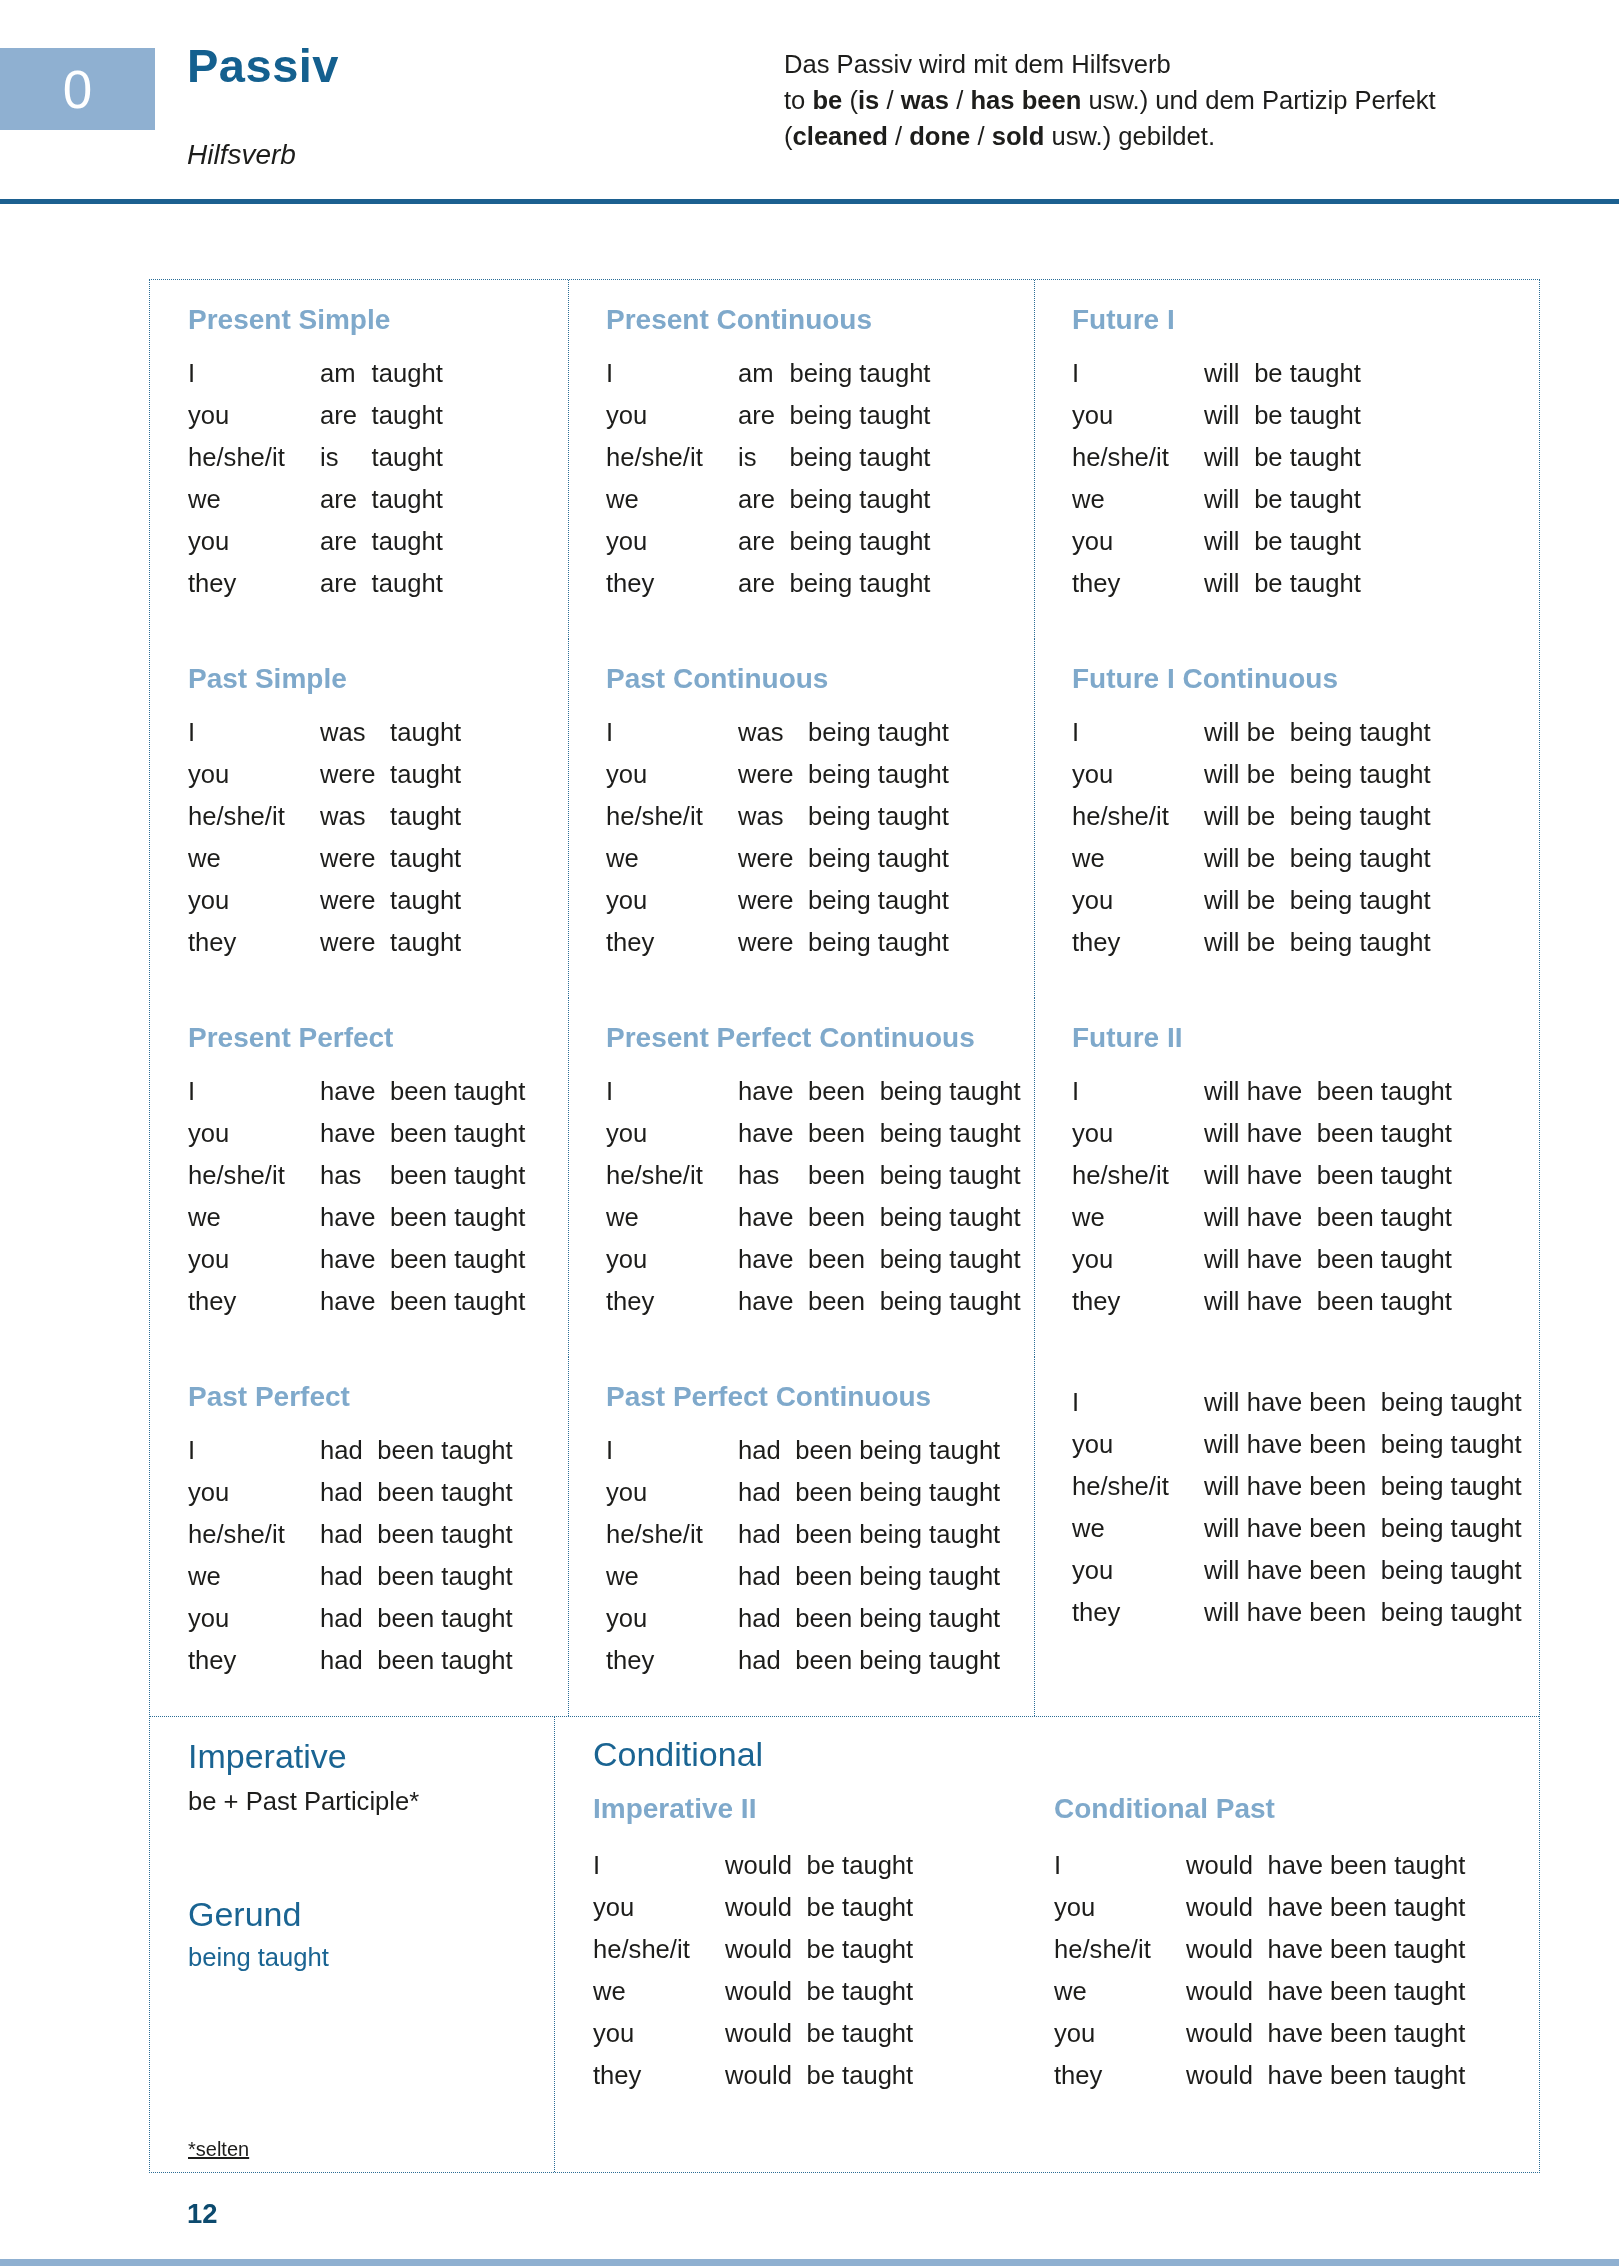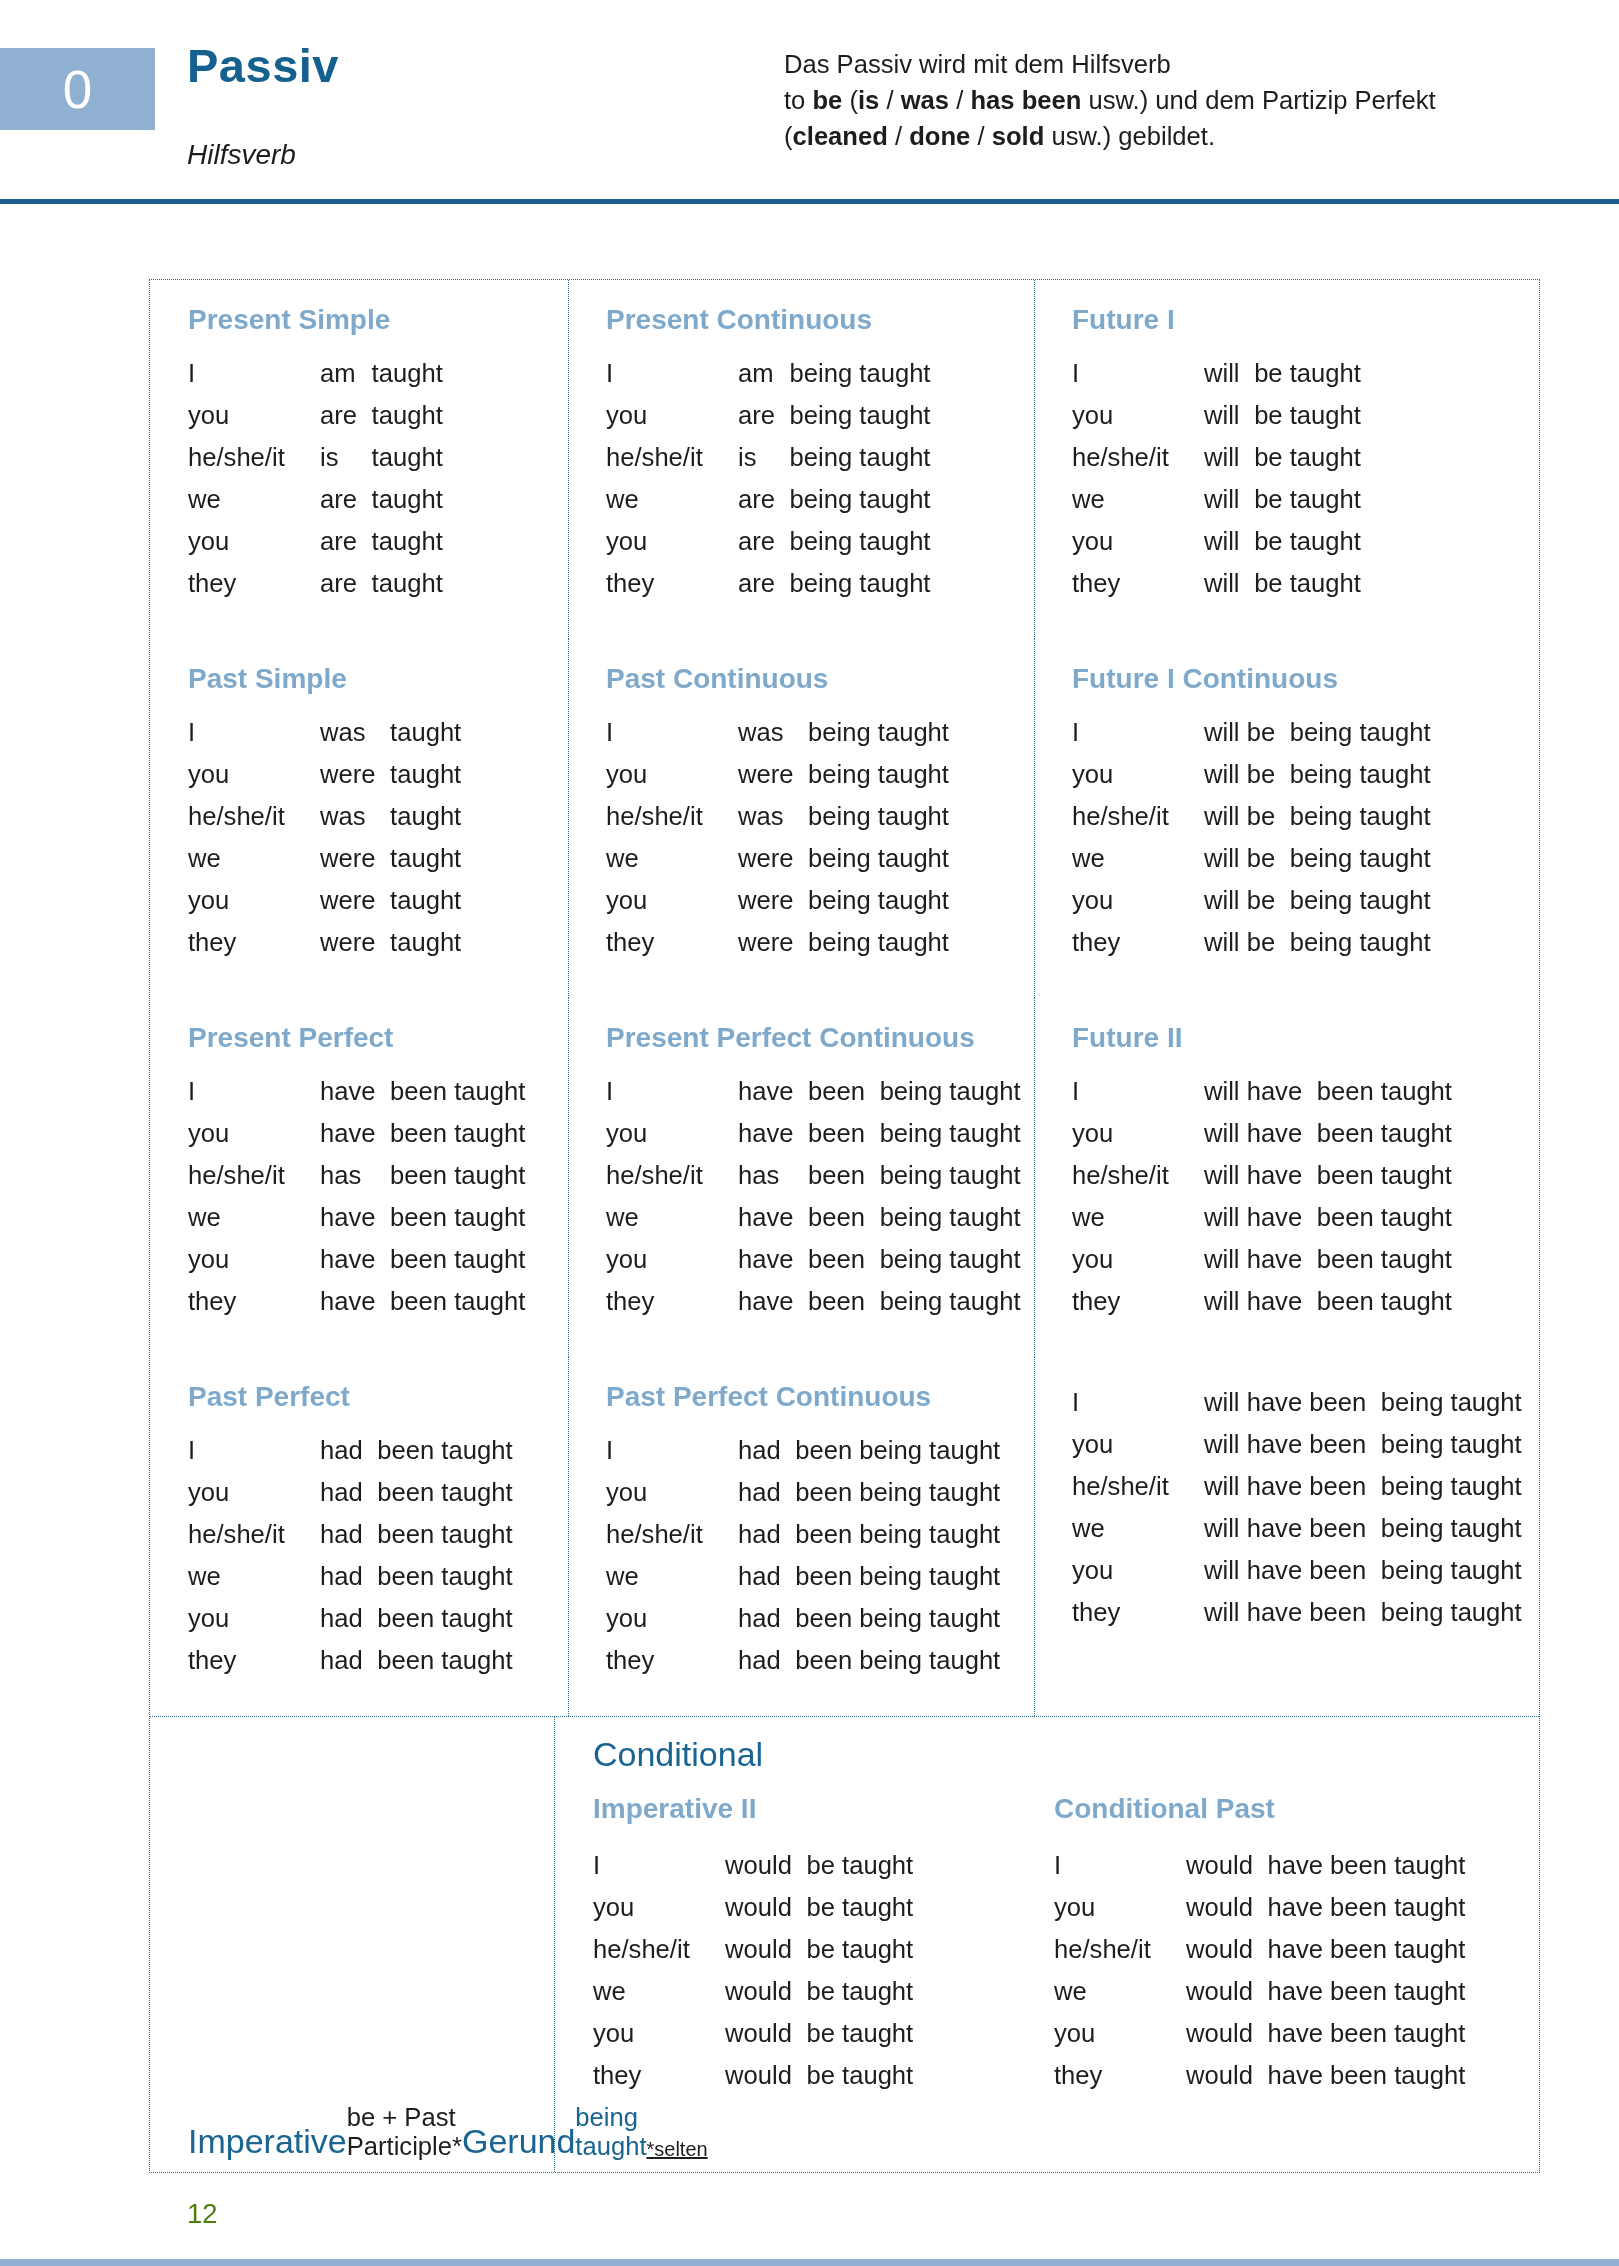--- a/index.html
+++ b/index.html
@@ -57,36 +57,36 @@
     display:table-cell; white-space:nowrap;
     padding-right:14.6px; height:42px; vertical-align:middle;
   }
   .conj-cell.pron { width:132px; min-width:132px; }
 
   
   .bottom { flex:1; display:flex; border-top:1.8px dotted #2c6d96; }
   .bottom-left {
     width:405px; border-right:1.8px dotted #2c6d96;
     padding:20px 7.3px 11px 38px;
-    display:flex; flex-direction:row;align-items:flex-end;
+    display:flex; flex-direction:column;
   }
   .big-title { font-size:34px; color:#1a6492; }
   .imp-form { font-size:25.6px; margin-top:11px; color:#1d1d1b; }
   .gerund-title { margin-top:79px; }
   .gerund-form { font-size:25.6px; margin-top:9.1px; color:#1a6492; }
   .footnote { margin-top:auto; font-size:20px; color:#1d1d1b;text-decoration:underline; }
 
   .bottom-right { flex:1; padding:18.3px 7.3px 0 38px; }
   .cond-columns { display:flex; margin-top:3.7px; }
   .cond-col:first-child { width:461px; }
   .cond-col { overflow:hidden; }
   .cond-subtitle { font-size:28px; font-weight:700; color:#7fa9cb; margin:14.6px 0 20px 0; }
 
   
-  .page-number { position:absolute; left:187px; top:2198px; font-size:27.4px; font-weight:400; color:#4d7c0f; }
+  .page-number { position:absolute; left:187px; top:2198px; font-size:27.4px; font-weight:700; color:#0c4a6e; }
   .bottom-bar { position:absolute; left:0; bottom:0; width:1619px; height:8.2px; background:#8fb0d1; }
 </style>
 </head>
 <body>
 
 <div class="page">
 
   <div class="chapter-badge">
     <span>0</span>
   </div>

